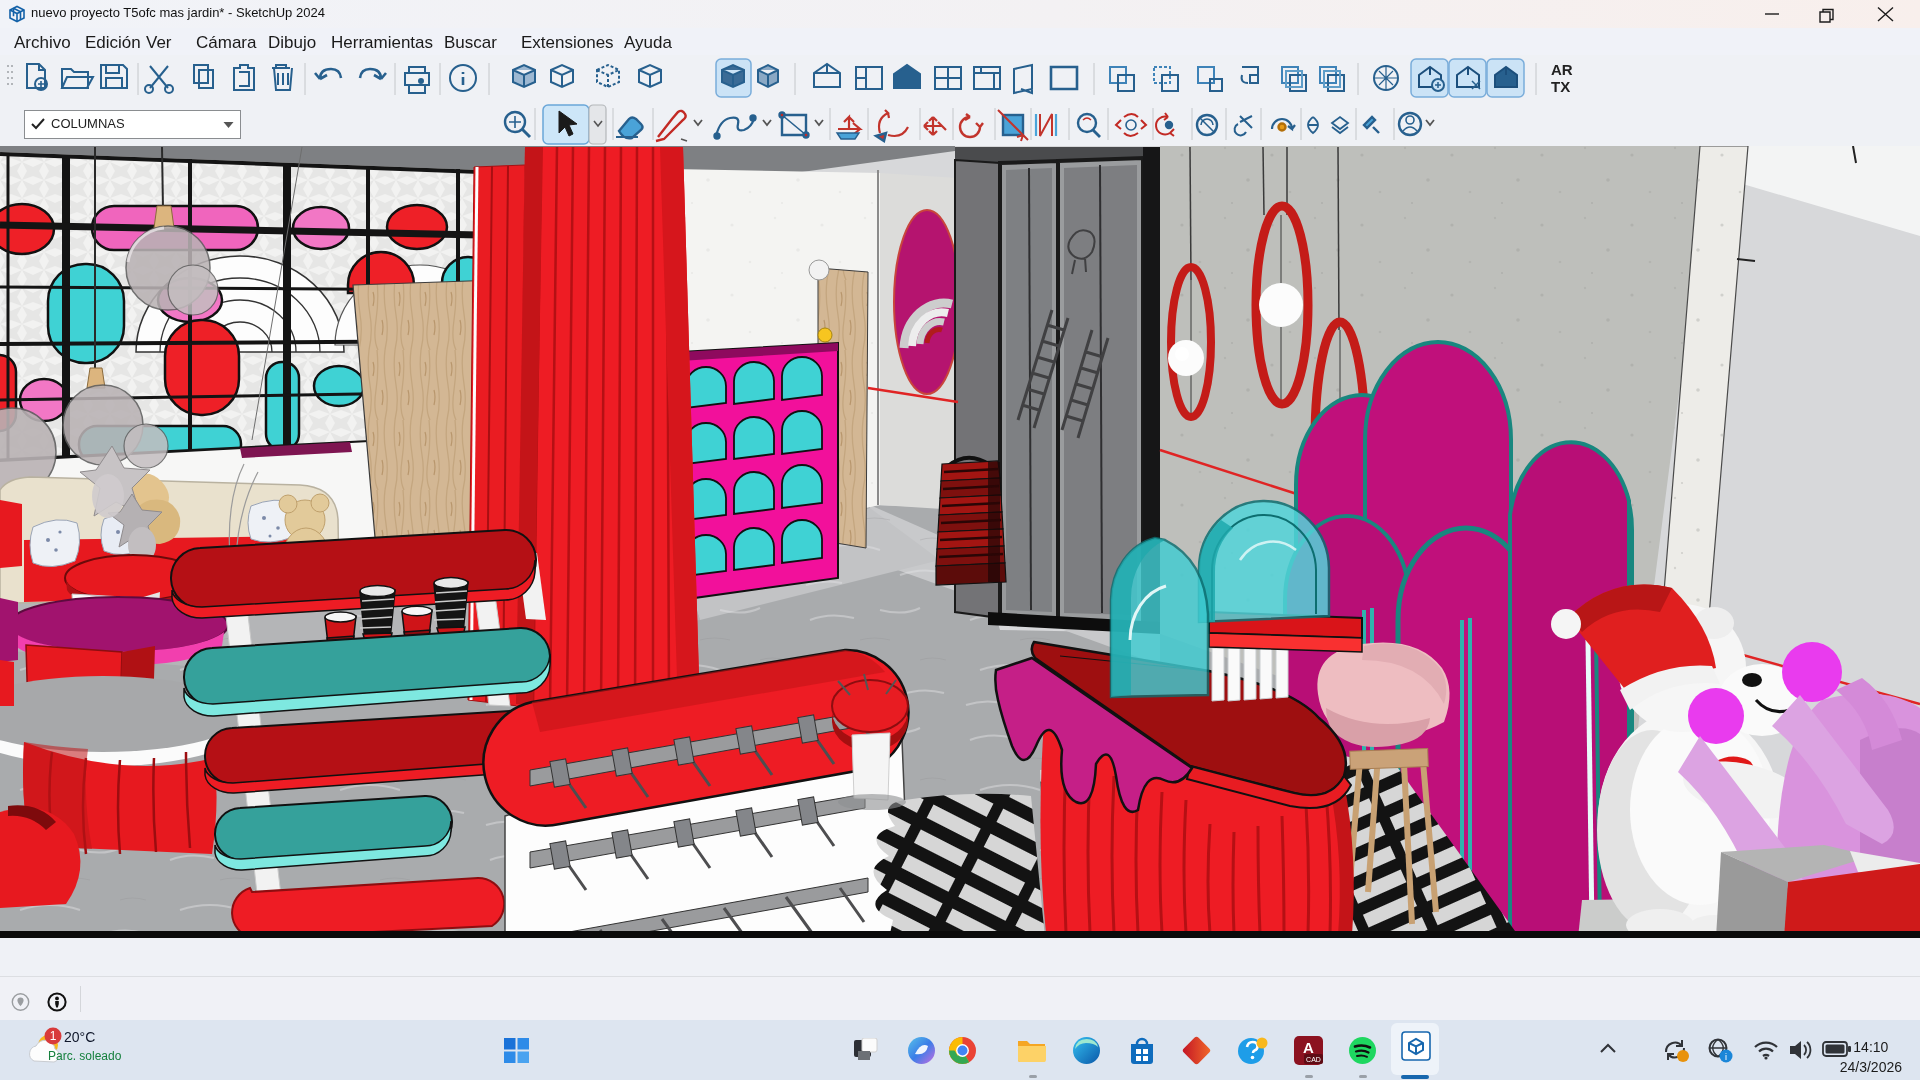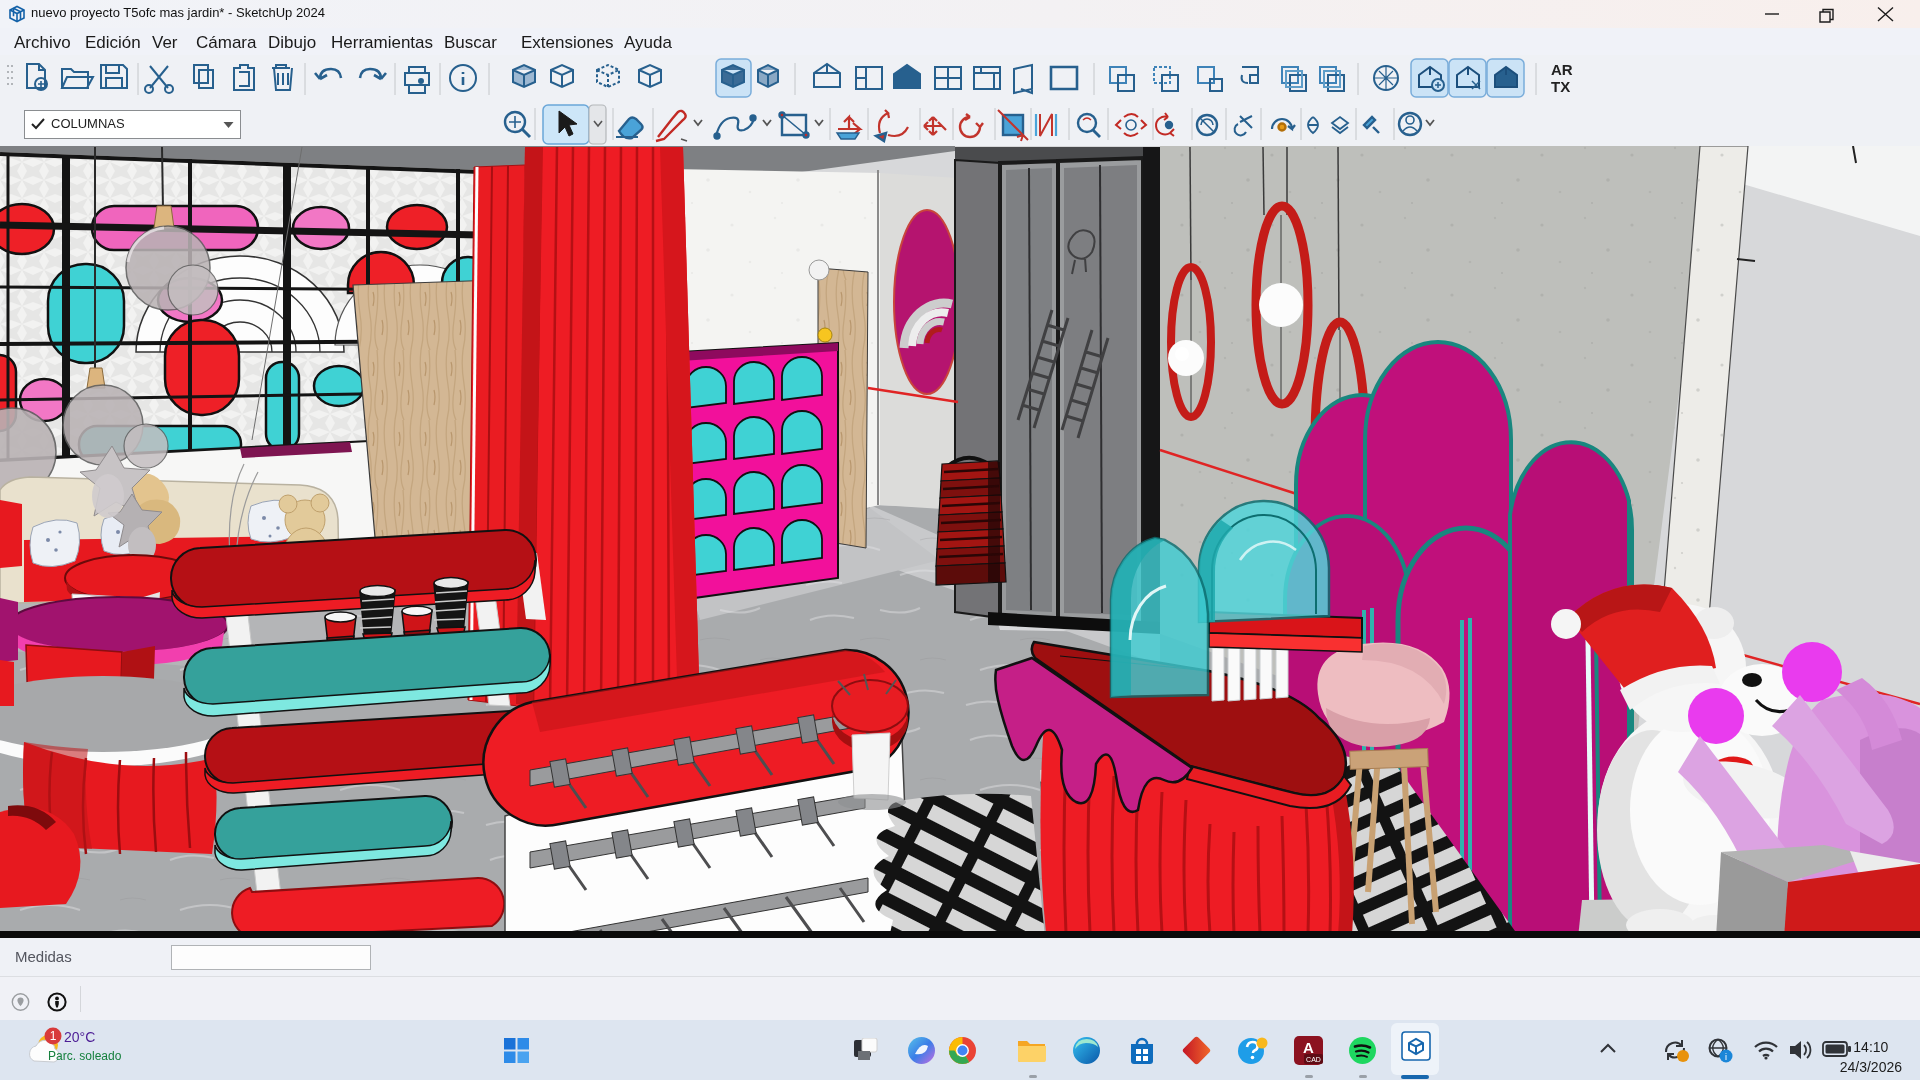--- a/index.html
+++ b/index.html
@@ -15,21 +15,21 @@
   #tb1{position:absolute;top:55px;left:0;width:1920px;height:48px;background:#eff1f5;}
   #tb2{position:absolute;top:103px;left:0;width:1920px;height:43px;background:#eff1f5;border-bottom:1px solid #c9cbce;}
   #columnas{position:absolute;left:24px;top:7px;width:215px;height:27px;background:#fff;border:1px solid #8a8d90;font-size:13px;color:#222;}
   
   #medidas{position:absolute;top:938px;left:0;width:1920px;height:38px;background:#eff1f6;}
   #medidas .lbl{position:absolute;left:15px;top:10px;font-size:15px;color:#53555e;}
   #medidas .box{position:absolute;left:171px;top:7px;width:198px;height:23px;background:#fdfdfd;border:1px solid #b0b3b6;}
   #statusbar{position:absolute;top:976px;left:0;width:1920px;height:44px;background:#f0f1f6;border-top:1px solid #dcdee2;}
   
   #taskbar{position:absolute;top:1020px;left:0;width:1920px;height:60px;background:#dde5f0;}
-  .tbtxt{position:absolute;font-size:13px;color:#4c1d95;}
+  .tbtxt{position:absolute;font-size:13px;color:#0f172a;}
   #clock{position:absolute;right:18px;top:17px;text-align:center;font-size:14px;color:#1b1b1b;line-height:20px;}
 </style></head>
 <body>
 <div id="app">
   <div id="titlebar">
     <svg class="abs" style="left:7px;top:4px" width="20" height="20" viewBox="0 0 20 20">
       <g fill="none" stroke="#1462a8" stroke-width="1.6">
         <path d="M3 6 L10 2.5 L17 6 L17 14 L10 17.5 L3 14 Z"></path>
         <path d="M3 6 L10 9.5 L17 6 M10 9.5 L10 17.5 M6.5 4.2 L13.5 7.8 M13.5 7.8 L13.5 15.8 M6.5 4.2 L6.5 12.2"></path>
       </g>
@@ -39,21 +39,21 @@
       <g stroke="#1c1c1c" stroke-width="1.4" fill="none">
         <path d="M35 14 H49"></path>
         <path d="M90 12 h10 v10 h-10 Z M93 12 v-2.5 h10 v10 h-2.5"></path>
         <path d="M148 7.5 L163 21 M163 7.5 L148 21"></path>
       </g>
     </svg>
   </div>
   <div id="menubar">
     <span style="left:14px">Archivo</span>
     <span style="left:85px">Edición</span>
-    <span style="left:152px">Ver</span>
+    <span style="left:146px">Ver</span>
     <span style="left:196px">Cámara</span>
     <span style="left:268px">Dibujo</span>
     <span style="left:331px">Herramientas</span>
     <span style="left:444px">Buscar</span>
     <span style="left:521px">Extensiones</span>
     <span style="left:624px">Ayuda</span>
   </div>
   <div id="tb2">
     <div id="columnas">
         <svg class="abs" style="left:6px;top:7px" width="14" height="12" viewBox="0 0 14 12">
@@ -672,24 +672,20 @@
         <g stroke="#555" stroke-width="2">
               <path d="M850 695 l-12 -14 M868 690 l-4 -16 M886 694 l10 -14"></path>
             </g>
         <ellipse cx="872" cy="802" rx="34" ry="8" fill="#8e8f91" opacity="0.6"></ellipse>
       </g>
 
       <rect x="0" y="931" width="1920" height="7" fill="#0b0b0b"></rect>
     </g>
       </svg>
   </div>
-  <div id="medidas">
-      <span class="lbl">Medidas</span>
-      <div class="box"></div>
-    </div>
   <div id="statusbar">
     <svg class="abs" style="left:11px;top:16px" width="19" height="18" viewBox="0 0 19 18">
       <circle cx="9.5" cy="9" r="8.2" fill="none" stroke="#9a9da0" stroke-width="1.4"></circle>
       <path d="M9.5 4.5 a3.1 3.1 0 0 1 3.1 3.1 c0 2.2 -3.1 5.6 -3.1 5.6 s-3.1 -3.4 -3.1 -5.6 a3.1 3.1 0 0 1 3.1 -3.1 Z" fill="#9a9da0"></path>
     </svg>
     <svg class="abs" style="left:47px;top:15px" width="20" height="20" viewBox="0 0 20 20">
       <circle cx="10" cy="10" r="8.6" fill="none" stroke="#111" stroke-width="2"></circle>
       <circle cx="10" cy="6.4" r="1.9" fill="#111"></circle>
       <path d="M8.2 9 h3.6 v3 l-1 3.4 h-1.6 l-1 -3.4 Z" fill="#111"></path>
     </svg>

